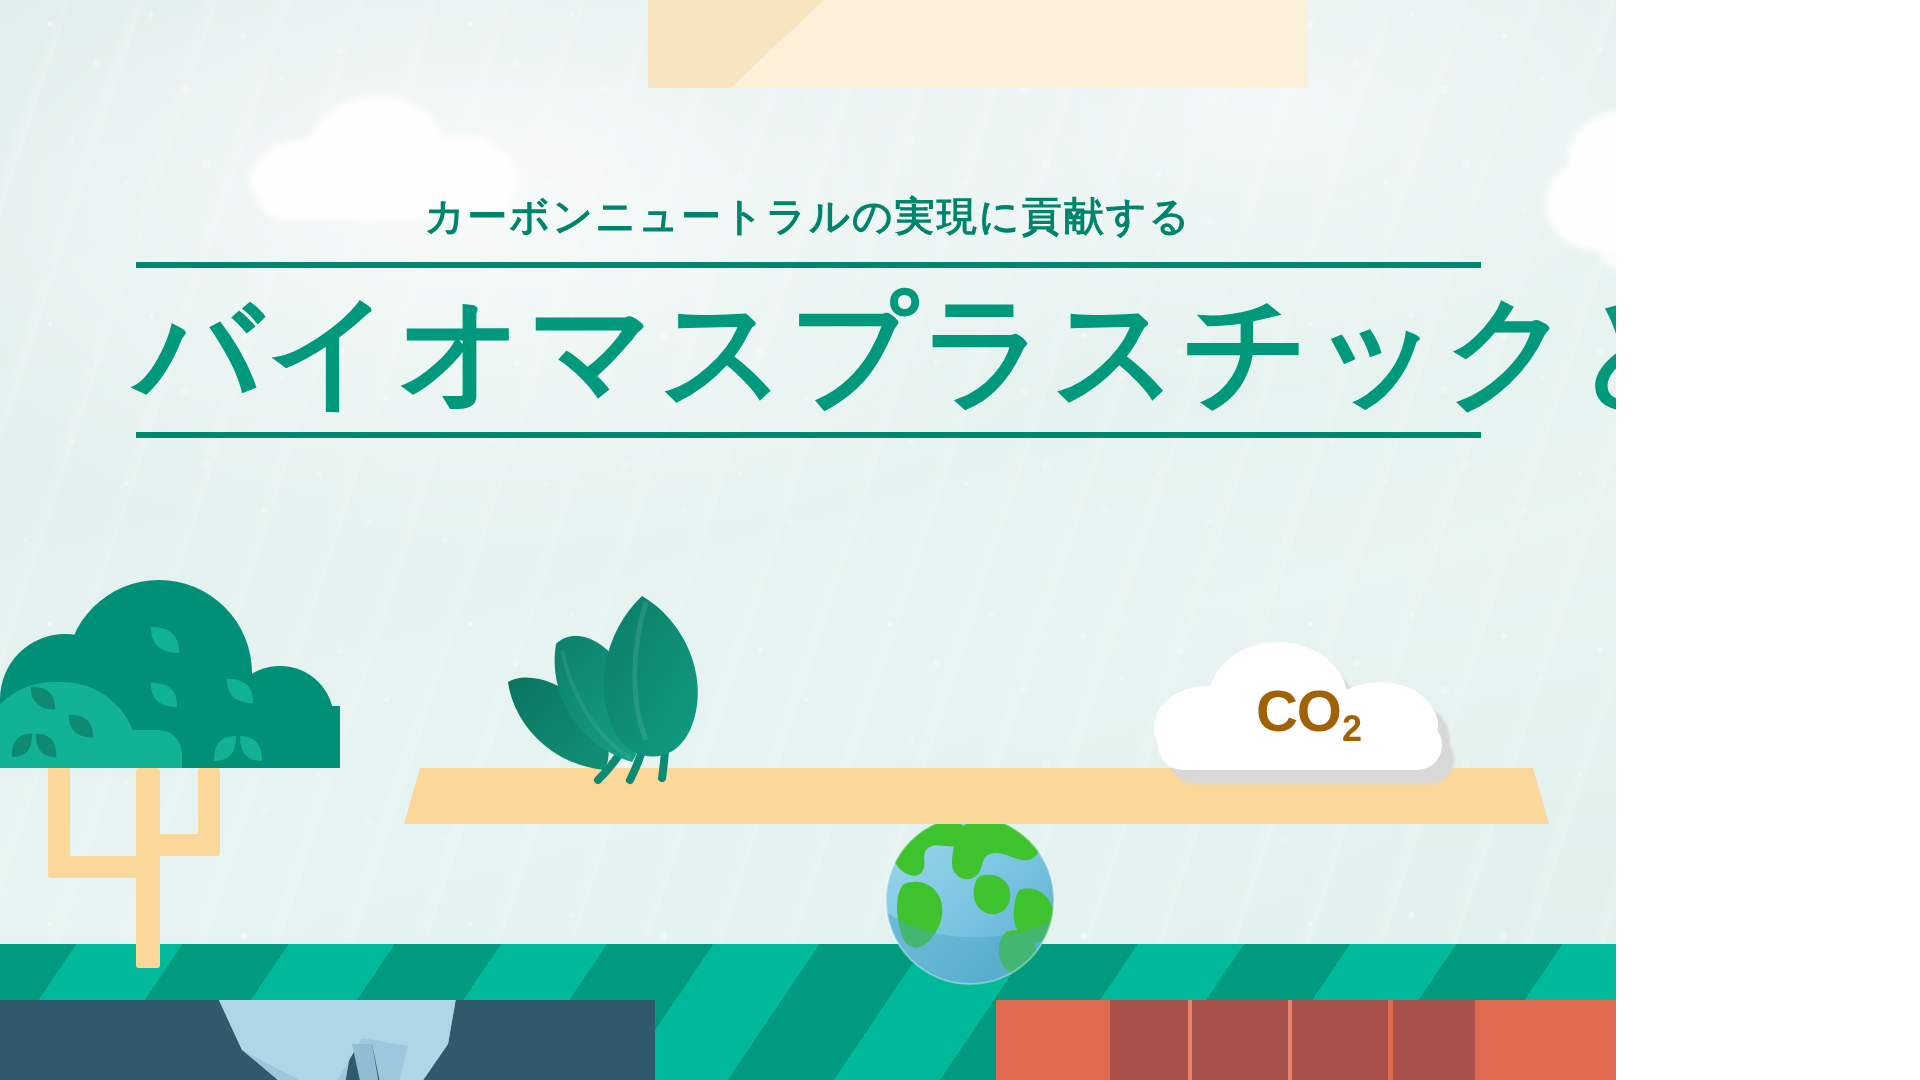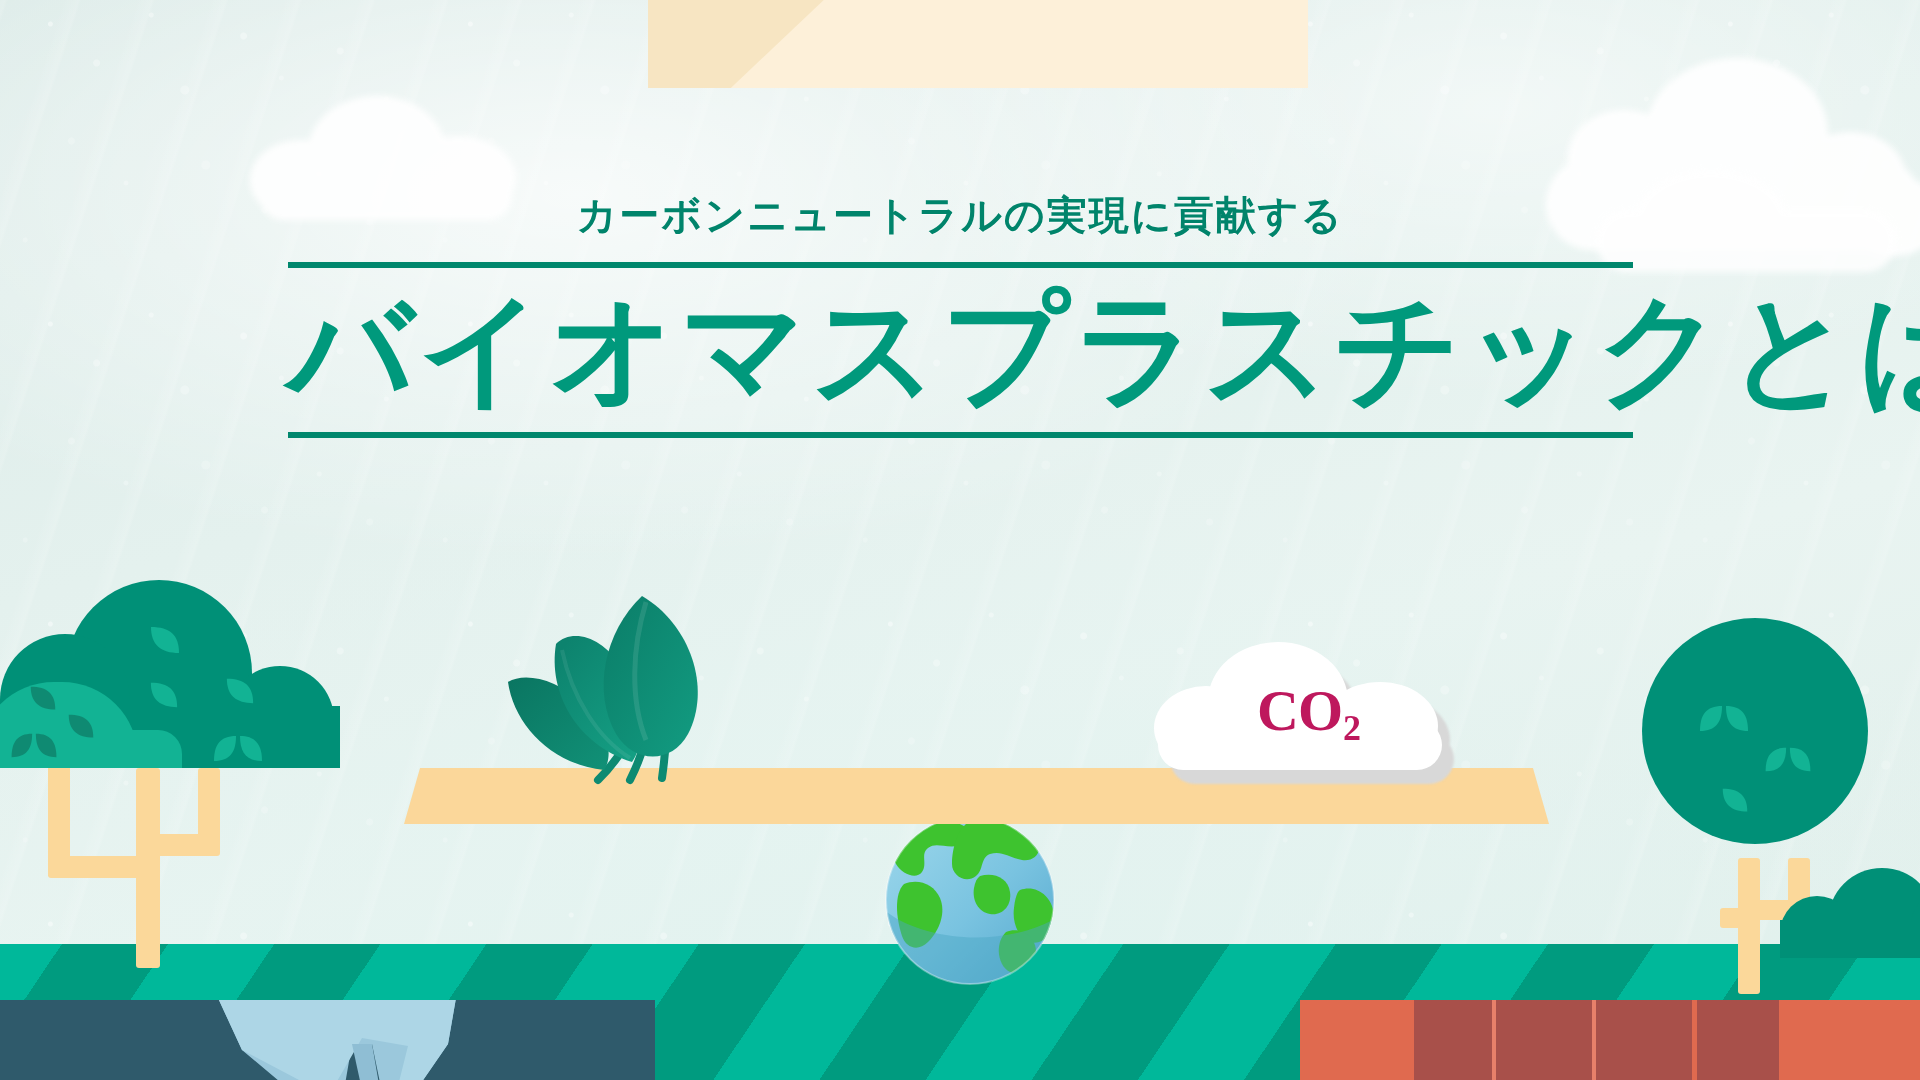--- a/index.html
+++ b/index.html
@@ -3,24 +3,24 @@
 <meta charset="utf-8">
 <title>バイオマスプラスチックとは</title>
 <style>
   html, body {
     margin: 0;
     padding: 0;
     background: #ffffff;
   }
   #stage {
     position: relative;
-    width: 1920px;
+    width: 1616px;
     height: 1080px;
     overflow: hidden;
-    font-family: Liberation Serif, serif;
+    font-family: Liberation Sans, sans-serif;
     background: #dfeeeb;
   }
 
   
   .sky {
     position: absolute;
     inset: 0;
     background:
       radial-gradient(ellipse 70% 55% at 30% 18%, rgba(255,255,255,0.75) 0%, rgba(255,255,255,0) 62%),
       radial-gradient(ellipse 55% 45% at 78% 10%, rgba(255,255,255,0.55) 0%, rgba(255,255,255,0) 60%),
@@ -213,21 +213,21 @@
 
   
   .plant { position: absolute; left: 480px; top: 588px; width: 270px; height: 212px; z-index: 25; }
   
   .co2 { position: absolute; left: 1148px; top: 638px; width: 320px; height: 152px; z-index: 25; }
   .co2-label {
     position: absolute;
     left: 0; right: 0;
     top: 44px;
     text-align: center;
-    color: #be185d;
+    color: #a16207;
     font-size: 58px;
     font-weight: 800;
     letter-spacing: -1px;
     line-height: 1;
     z-index: 3;
   }
   .co2-label sub {
     font-size: 36px;
     font-weight: 800;
     vertical-align: baseline;

